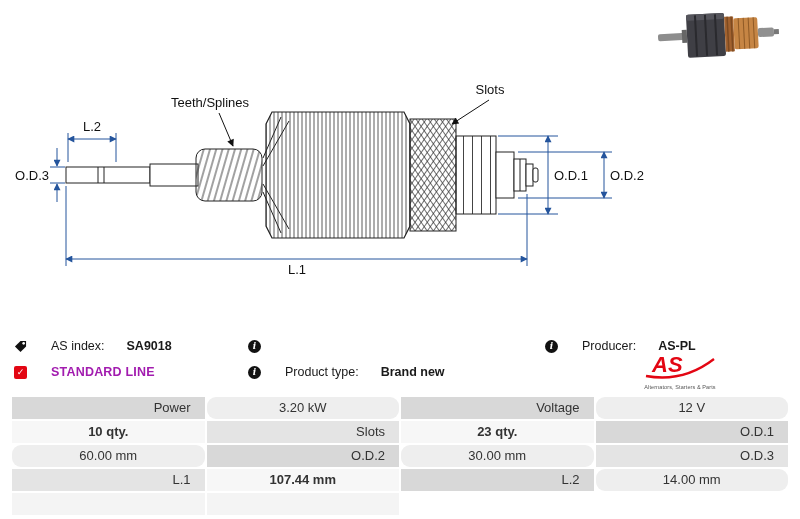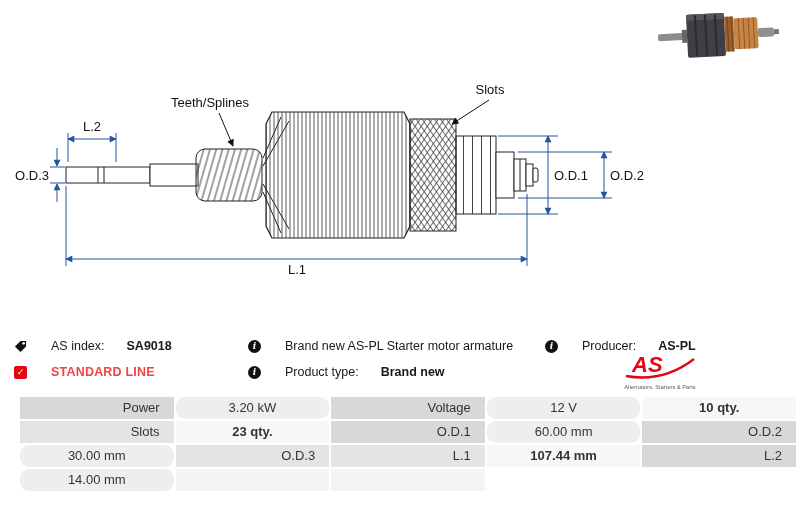--- a/index.html
+++ b/index.html
@@ -3,31 +3,31 @@
 <meta charset="utf-8">
 <style>
   html,body{margin:0;padding:0;}
   body{width:800px;height:519px;position:relative;overflow:hidden;background:#ffffff;
        font-family:"Liberation Sans",sans-serif;color:#1a1a1a;}
   svg text{font-family:"Liberation Sans",sans-serif;}
   .drawing{position:absolute;left:0;top:0;}
   .photo{position:absolute;left:652px;top:6px;}
   .info-item{position:absolute;display:flex;align-items:center;gap:22px;font-size:12.5px;white-space:nowrap;height:16px;}
   .b{font-weight:bold;text-align:right;}
-  .red{color:#ef4444;font-weight:bold;letter-spacing:.2px;}
+  .red{color:#a21caf;font-weight:bold;letter-spacing:.2px;}
   .icon-wrap{display:inline-flex;margin-right:2px;flex:0 0 auto;}
   .icon-info{width:13px;height:13px;border-radius:50%;background:#111;color:#fff;font-size:9px;font-weight:bold;
              display:flex;align-items:center;justify-content:center;font-family:"DejaVu Serif",serif;font-style:italic;flex:0 0 13px;margin-right:2px;}
   .icon-check{width:13px;height:13px;border-radius:2px;background:#e30613;color:#fff;font-size:9px;
               display:flex;align-items:center;justify-content:center;flex:0 0 13px;margin-right:2px;}
-  .logo{position:absolute;left:620px;top:352px;width:80px;text-align:center;}
+  .logo{position:absolute;left:640px;top:352px;width:80px;text-align:center;}
   .logo-sub{font-size:5.5px;color:#555;letter-spacing:.1px;margin-top:1px;}
   .spec{position:absolute;left:12px;top:397px;width:776px;display:grid;
-        grid-template-columns:repeat(5,1fr);grid-auto-rows:22px;gap:2px;background:#fff;
-        font-size:13px;color:#333;margin-left:8px;}
+        grid-template-columns:repeat(4,1fr);grid-auto-rows:22px;gap:2px;background:#fff;
+        font-size:13px;color:#333;}
   .cell{line-height:22px;overflow:hidden;}
   .lbl{text-align:right;padding-right:14px;}
   .val{text-align:center;}
   .lA{background:#d8d8d8;}
   .vA{background:#eeeeee;border-radius:9px;}
   .lB{background:#e4e4e4;}
   .vB{background:#f7f7f7;font-weight:bold;}
   .emp{background:#f4f4f4;}
 </style>
 </head>
@@ -146,21 +146,20 @@
         <path d="M1 7 L7 1 H13 V7 L7 13 Z" fill="#111"></path>
         <circle cx="10.4" cy="3.6" r="1.4" fill="#fff"></circle>
       </svg>
   </span>
   <span>AS index:</span>
   <span class="b">SA9018</span>
 </div>
 
 <div class="info-item" style="left:248px;top:338px">
   <span class="icon-info">i</span>
-  <span>Brand new AS-PL Starter motor armature</span>
 </div>
 
 <div class="info-item" style="left:545px;top:338px">
   <span class="icon-info">i</span>
   <span>Producer:</span>
   <span class="b">AS-PL</span>
 </div>
 
 <div class="info-item" style="left:14px;top:364px">
   <span class="icon-check">✓</span>

